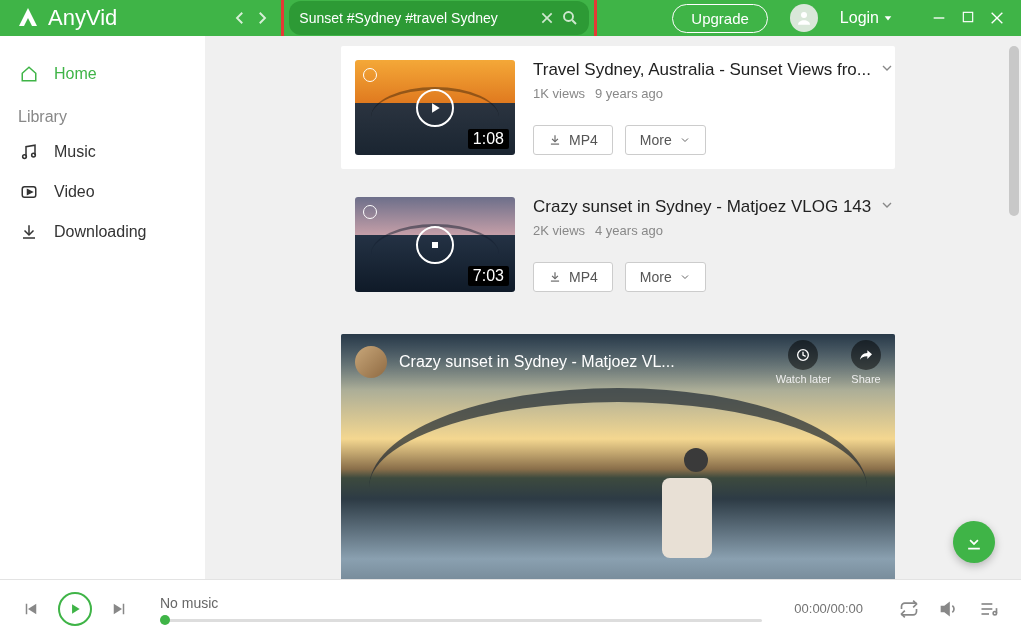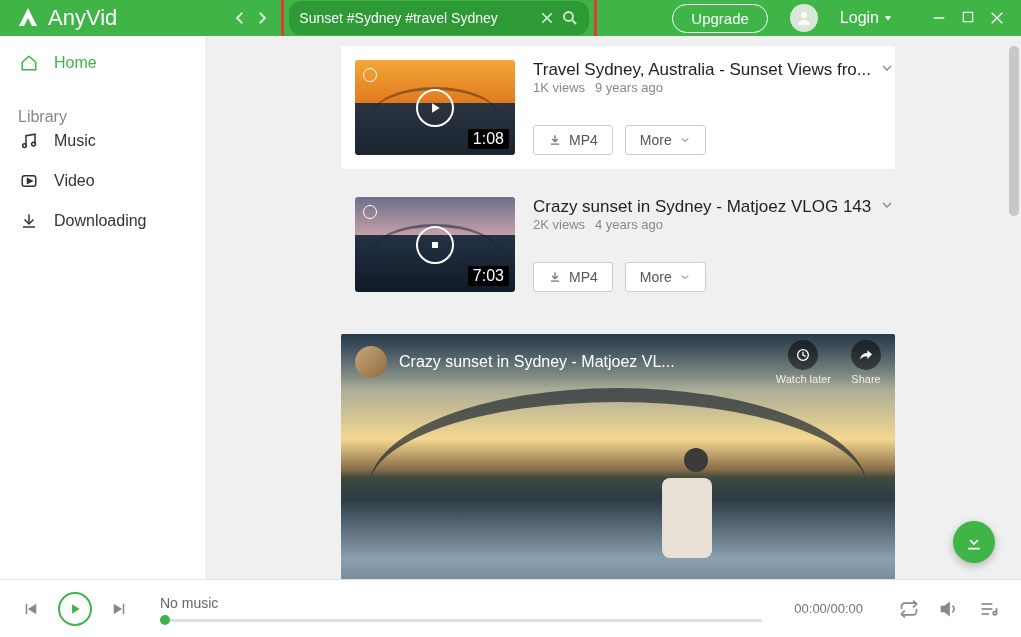--- a/index.html
+++ b/index.html
@@ -16,39 +16,39 @@
 .search-input::placeholder { color: #d0f0d0; }
 .search-clear, .search-go { color: #cfe8cf; margin-left: 6px; display: flex; cursor: pointer; }
 .header-spacer { flex: 1; }
 .upgrade-btn { border: 1.5px solid #fff; color: #fff; background: transparent; border-radius: 18px; padding: 5px 18px; font-size: 15px; cursor: pointer; text-align: right; }
 .avatar { width: 28px; height: 28px; background: #d9e7d9; border-radius: 50%; margin-left: 22px; display:flex; align-items:center; justify-content:center; }
 .login { color: #fff; font-size: 16px; margin-left: 22px; display: flex; align-items: center; gap: 4px; cursor: pointer; }
 .window-ctrls { display: flex; gap: 14px; margin-left: 38px; color: #fff; }
 .window-ctrls span { cursor: pointer; display:flex; }
 .body-area { flex: 1; display: flex; min-height: 0; }
 .sidebar { width: 205px; background: #fff; padding: 18px 0; border-right: none; }
-.sidebar-item { height: 40px; display: flex; align-items: flex-start; gap: 16px; padding: 0 20px; font-size: 16px; color: #333; cursor: pointer; }
+.sidebar-item { height: 40px; display: flex; align-items: center; gap: 16px; padding: 0 20px; font-size: 16px; color: #333; cursor: pointer; }
 .sidebar-item.active { color: #3fb447; }
 .sidebar-item .sb-icon { width: 18px; display: flex; justify-content: center; }
 .library-label { font-size: 16px; color: #888; padding: 14px 18px 6px; }
 .main { flex: 1; background: #f0f0f0; overflow-y: auto; position: relative; padding: 10px 0 10px 10px; }
 .results { width: 554px; margin: 0 auto; display: flex; flex-direction: column; gap: 14px; }
 .card { background: #fff; display: flex; padding: 14px; gap: 18px; border-radius: 2px; }
 .thumb { width: 160px; height: 95px; border-radius: 3px; position: relative; overflow: hidden; flex-shrink: 0; }
 .thumb.sunset1 { background: linear-gradient(to bottom, #f4a838 0%, #e07a1f 45%, #2b3440 45%, #1a2531 100%); }
 .thumb.sunset2 { background: linear-gradient(to bottom, #6d6f8a 0%, #c59fa8 40%, #243244 40%, #0f1a28 100%); }
 .bridge-arc { position:absolute; left:10%; right:10%; top:28%; height:30px; border-top:3px solid rgba(0,0,0,0.35); border-radius: 50% 50% 0 0 / 100% 100% 0 0; }
 .thumb .radio { position: absolute; top: 8px; left: 8px; width: 14px; height: 14px; border: 1.5px solid #fff; border-radius: 50%; }
 .thumb .play { position: absolute; top: 50%; left: 50%; transform: translate(-50%,-50%); width: 38px; height: 38px; border: 2px solid #fff; border-radius: 50%; display:flex; align-items:center; justify-content:center; }
 .thumb .duration { position: absolute; right: 6px; bottom: 6px; background: #000; color: #fff; font-size: 16px; padding: 1px 5px; border-radius: 2px; }
 .card-body { flex: 1; display: flex; flex-direction: column; }
 .card-title-row { display: flex; align-items: flex-start; gap: 8px; }
 .card-title { font-size: 17px; color: #222; font-weight: 500; flex: 1; white-space: nowrap; overflow: hidden; text-overflow: ellipsis; }
 .chev { color: #888; display:flex; cursor:pointer; }
-.meta { font-size: 13px; color: #888; margin-top: 0; }
+.meta { font-size: 13px; color: #888; margin-top: 6px; }
 .meta span + span { margin-left: 10px; }
 .card-actions { display: flex; gap: 12px; margin-top: auto; }
 .btn { border: 1px solid #ccc; background: #fff; padding: 6px 14px; border-radius: 3px; font-size: 14px; color: #555; display: flex; align-items: center; gap: 7px; cursor: pointer; }
 .player-embed { width: 554px; height: 300px; margin: 14px auto 0; position: relative; border-radius: 2px; overflow: hidden;
   background: linear-gradient(to bottom, #5a7fa0 0%, #f4d790 35%, #8a6f4a 45%, #3d4a3e 48%, #2d3b45 55%, #8aa0b0 75%, #4a5a65 100%); }
 .player-embed .big-bridge { position:absolute; left:5%; right:5%; top:18%; height:100px; border-top:14px solid rgba(30,40,50,0.7); border-radius: 50% 50% 0 0 / 100% 100% 0 0; }
 .player-embed .person { position:absolute; left:58%; top:48%; width:50px; height:80px; background:#e8e0d5; border-radius:8px; }
 .player-embed .head { position:absolute; left:62%; top:38%; width:24px; height:24px; background:#3a3a3a; border-radius:50%; }
 .yt-overlay-top { position: absolute; top: 0; left: 0; right: 0; height: 56px; background: linear-gradient(to bottom, rgba(0,0,0,0.55), transparent); display: flex; align-items: center; padding: 0 14px; gap: 12px; }
 .yt-avatar { width: 32px; height: 32px; border-radius: 50%; background: linear-gradient(135deg,#c8a77a,#8f6a42); }

